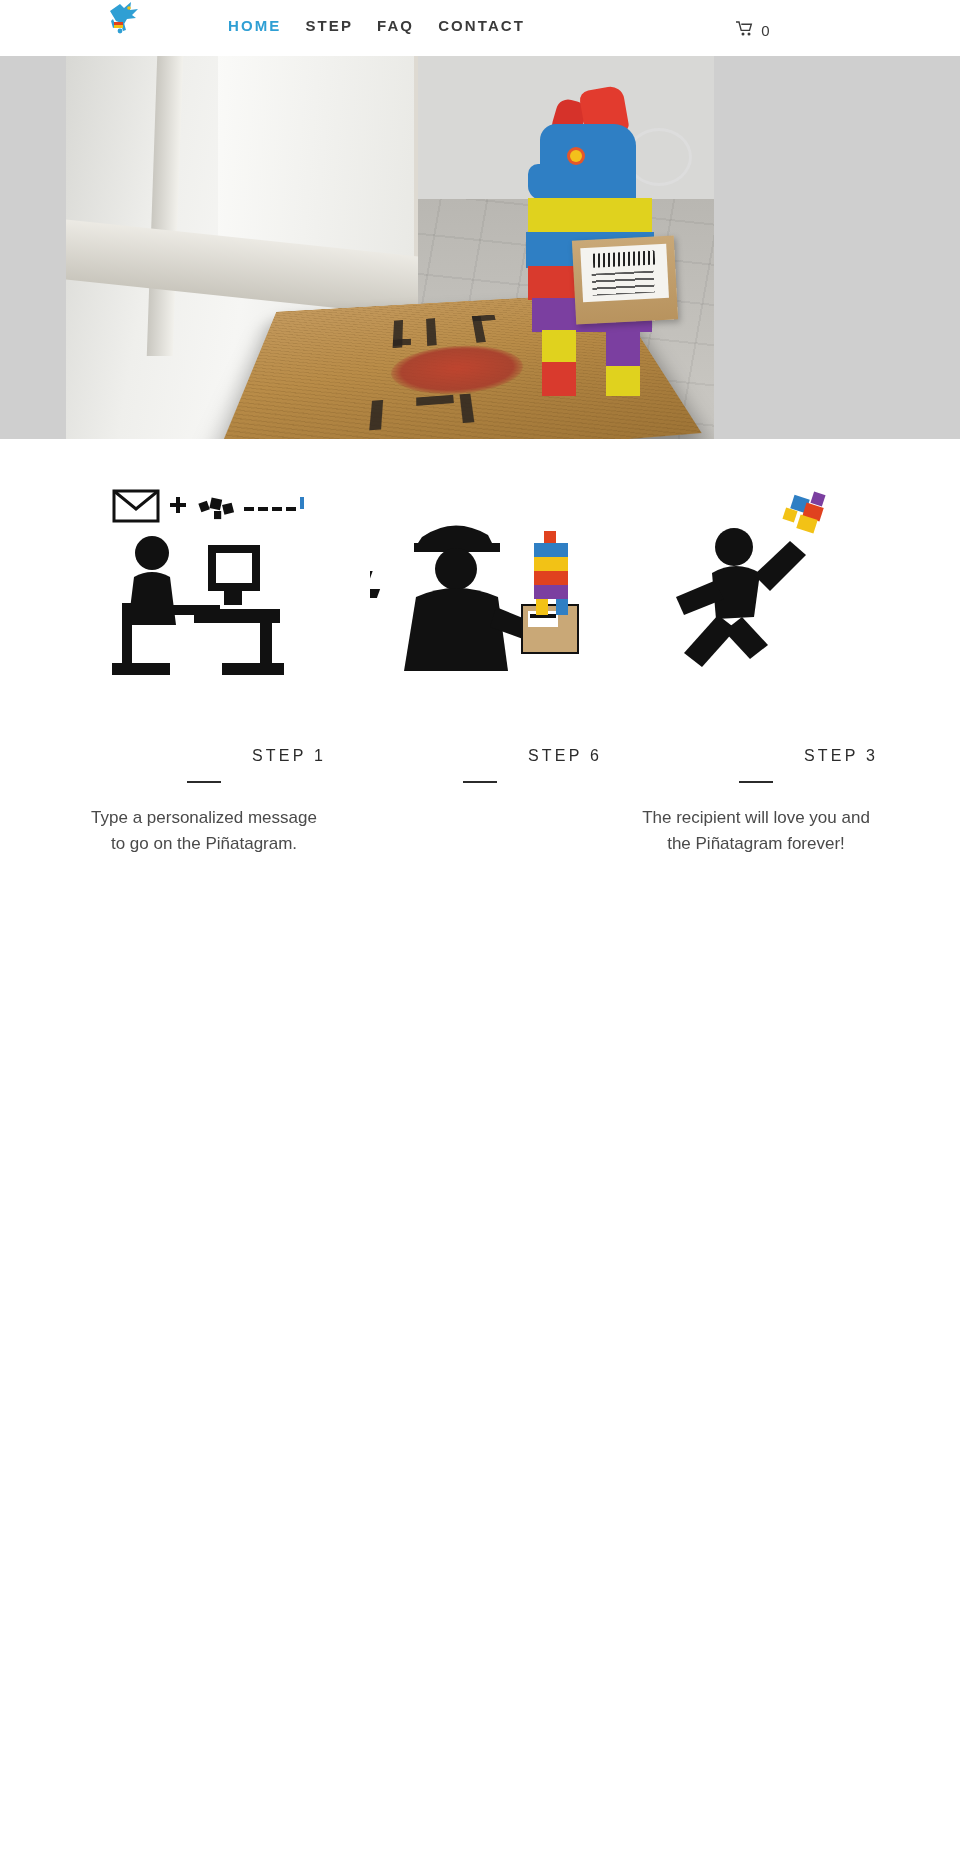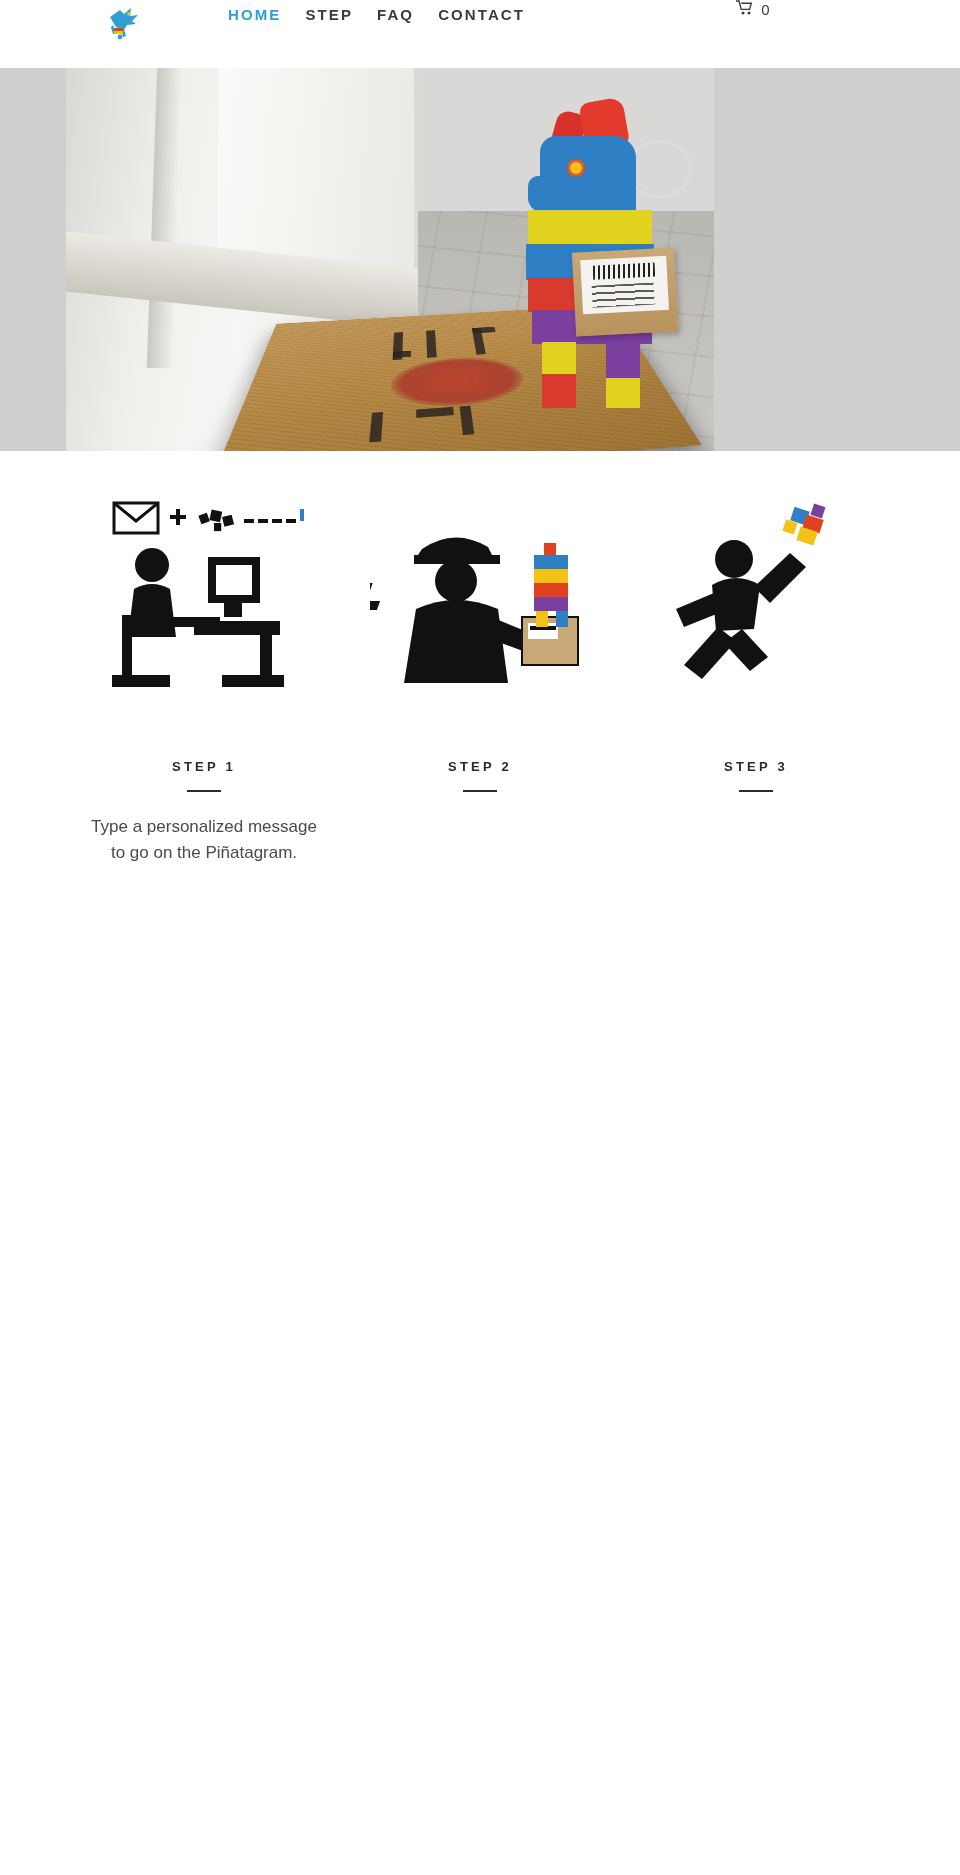--- a/index.html
+++ b/index.html
@@ -12,24 +12,24 @@
   }
   body {
     width: 960px;
     min-height: 1875px;
     position: relative;
     overflow-x: hidden;
   }
 
   
   .site-header {
-    height: 68px;
-    display: flex;
-    align-items: flex-start;
-    padding: 0 22px;
+    height: 56px;
+    display: flex;
+    align-items: flex-end;
+    padding: 16px 22px;
     background: #ffffff;
     position: relative;
   }
   .brand-logo {
     width: 56px;
     height: 46px;
     margin-left: 72px;
     display: flex;
     align-items: center;
     justify-content: center;
@@ -191,25 +191,26 @@
     text-align: center;
     padding: 0 16px;
   }
   .step-art {
     height: 230px;
     display: flex;
     align-items: flex-end;
     justify-content: center;
   }
   .step-title {
-    font-size: 13px;
-    font-weight: bold;
+    font-size: 16px;
+    font-weight: normal;
     letter-spacing: 3.2px;
     color: #2b2b2b;
     margin-top: 52px;
+    text-align: right;
   }
   .step-rule {
     width: 34px;
     height: 2px;
     background: #2b2b2b;
     margin: 16px auto 0 auto;
   }
   .step-text {
     margin: 22px auto 0 auto;
     max-width: 252px;
@@ -371,21 +372,21 @@
           <rect x="24" y="2" width="12" height="14" fill="#e0421f"></rect>
           <rect x="14" y="14" width="34" height="14" fill="#2f7fc4"></rect>
           <rect x="14" y="28" width="34" height="14" fill="#f2c216"></rect>
           <rect x="14" y="42" width="34" height="14" fill="#e0421f"></rect>
           <rect x="14" y="56" width="34" height="14" fill="#7b3fa0"></rect>
           <rect x="16" y="70" width="12" height="16" fill="#f2c216"></rect>
           <rect x="36" y="70" width="12" height="16" fill="#2f7fc4"></rect>
         </g>
       </svg>
     </div>
-    <div class="step-title">STEP 2</div>
+    <div class="step-title">STEP 6</div>
     <div class="step-rule"></div>
   </div>
 
   <div class="step">
     <div class="step-art">
       <svg width="200" height="210" viewBox="0 0 200 210" aria-hidden="true">
 
         <circle cx="78" cy="62" r="19" fill="#111"></circle>
         <path d="M56 88 q24 -14 48 0 l-6 44 l-38 2 z" fill="#111"></path>
 
@@ -400,15 +401,16 @@
           <rect x="10" y="6" width="16" height="14" fill="#2f7fc4" transform="rotate(18 18 13)"></rect>
           <rect x="22" y="14" width="18" height="14" fill="#e0421f" transform="rotate(18 31 21)"></rect>
           <rect x="16" y="26" width="18" height="14" fill="#f2c216" transform="rotate(18 25 33)"></rect>
           <rect x="30" y="2" width="12" height="12" fill="#7b3fa0" transform="rotate(18 36 8)"></rect>
           <rect x="2" y="18" width="12" height="12" fill="#f2c216" transform="rotate(18 8 24)"></rect>
         </g>
       </svg>
     </div>
     <div class="step-title">STEP 3</div>
     <div class="step-rule"></div>
+    <p class="step-text">The recipient will love you and the Piñatagram forever!</p>
   </div>
 
 </section>
 
 </body></html>

